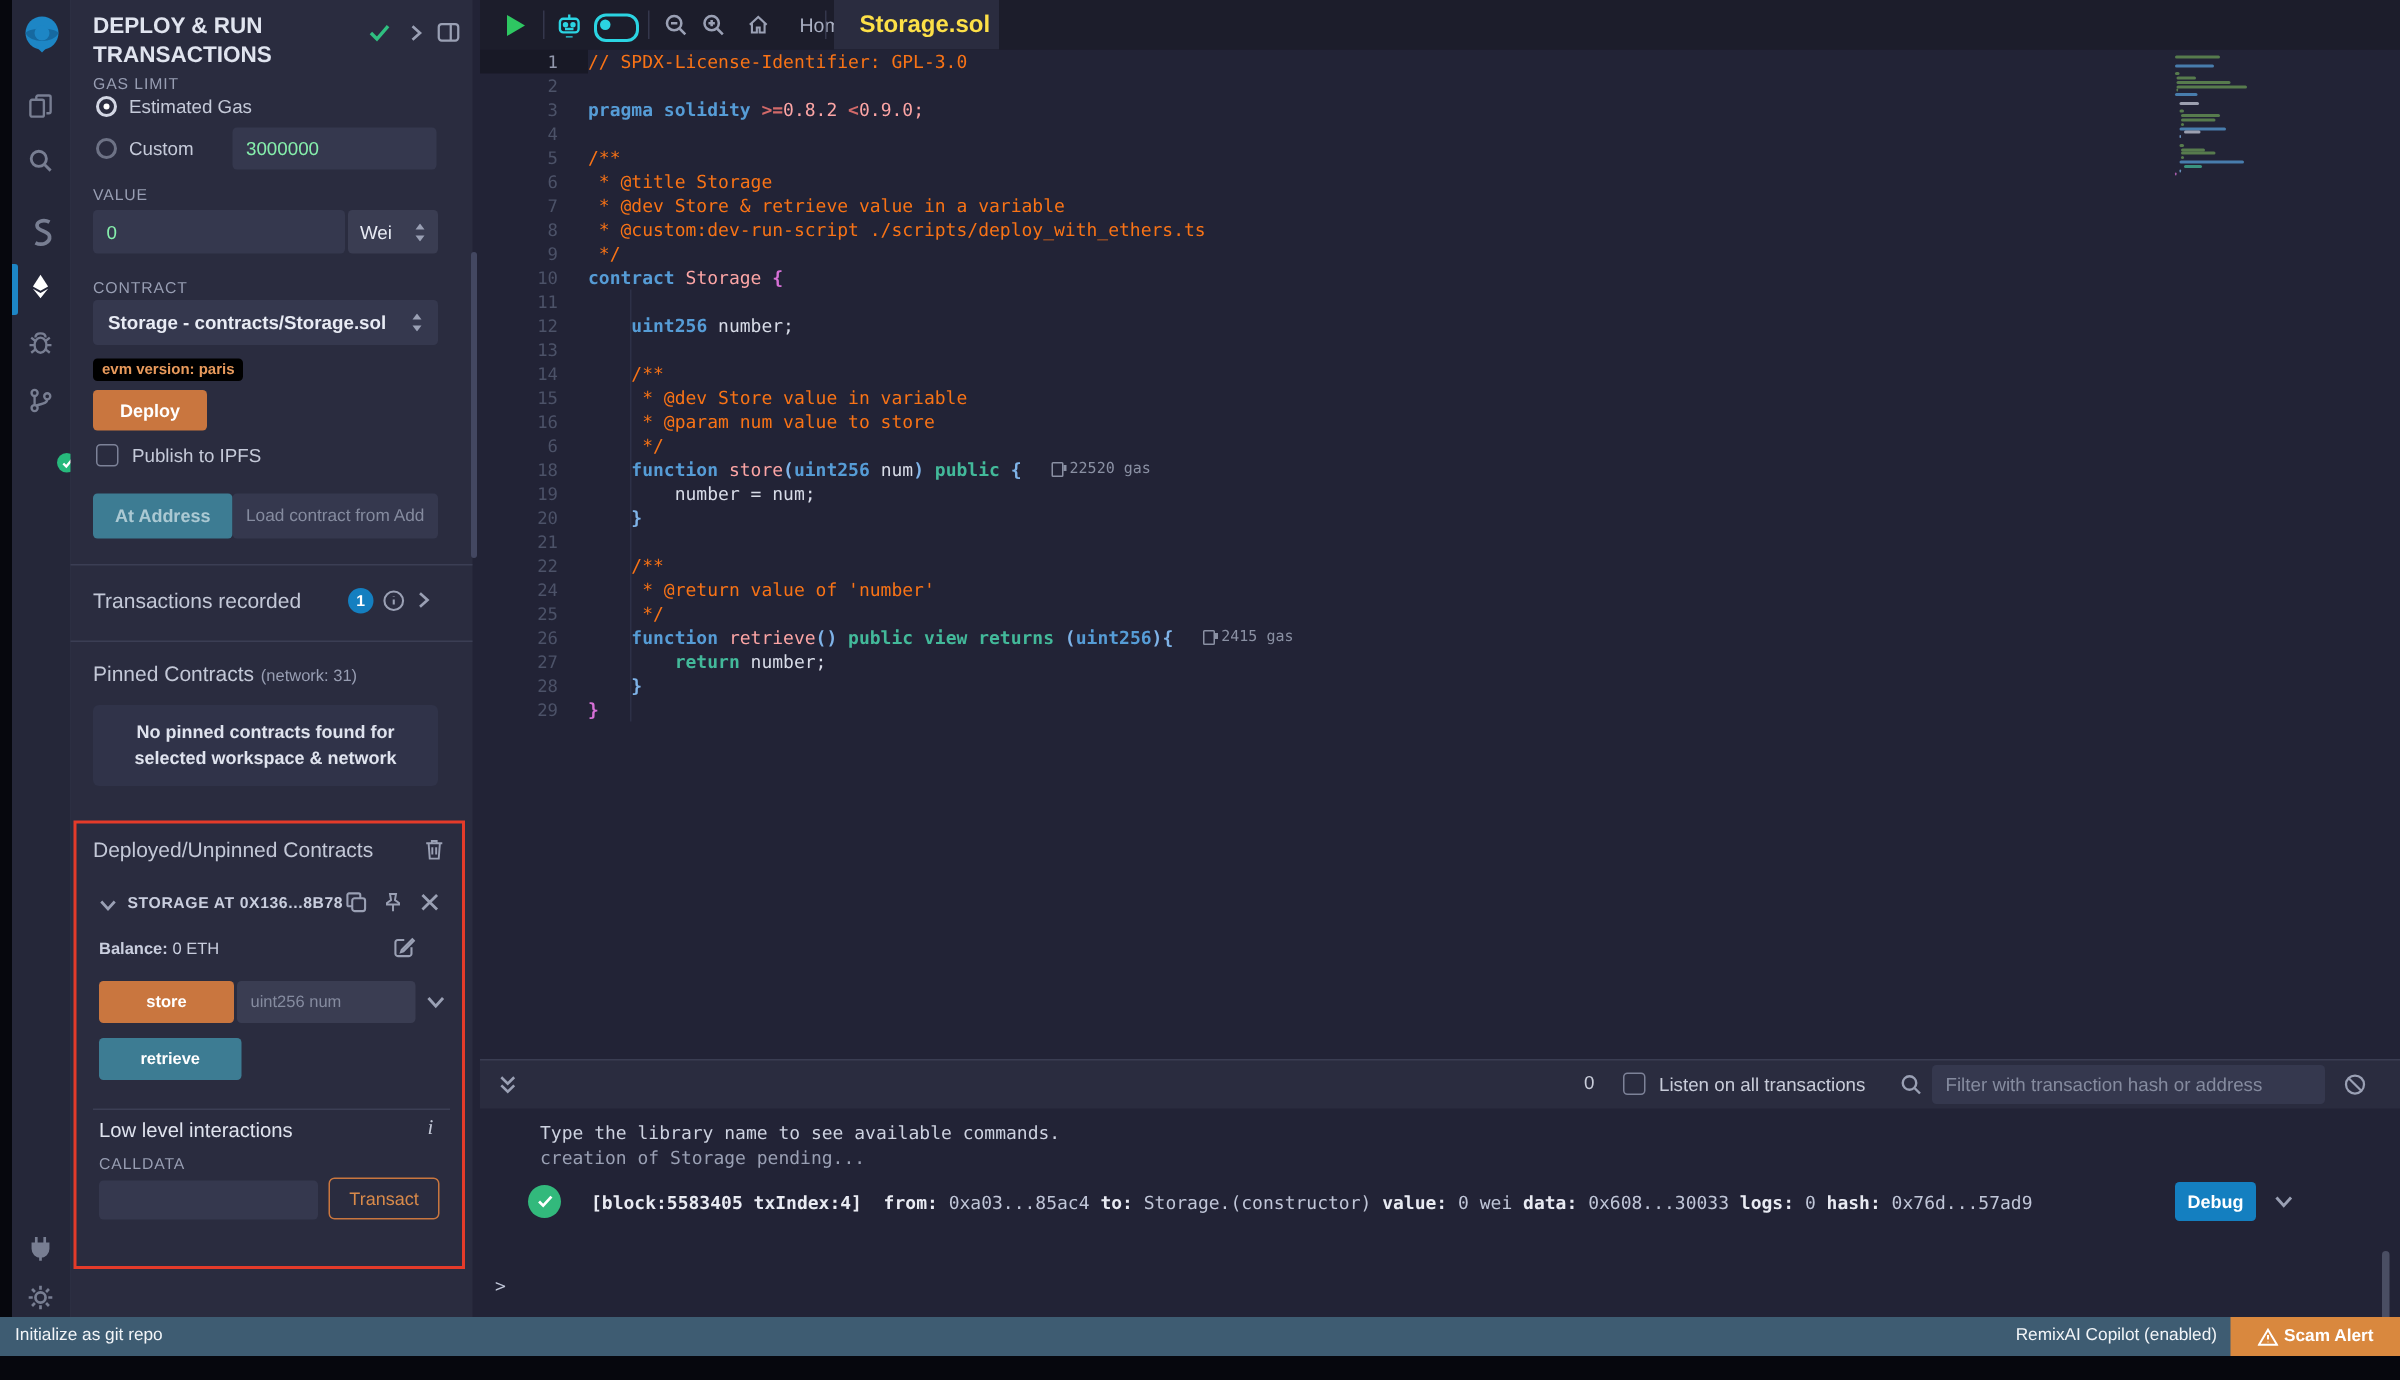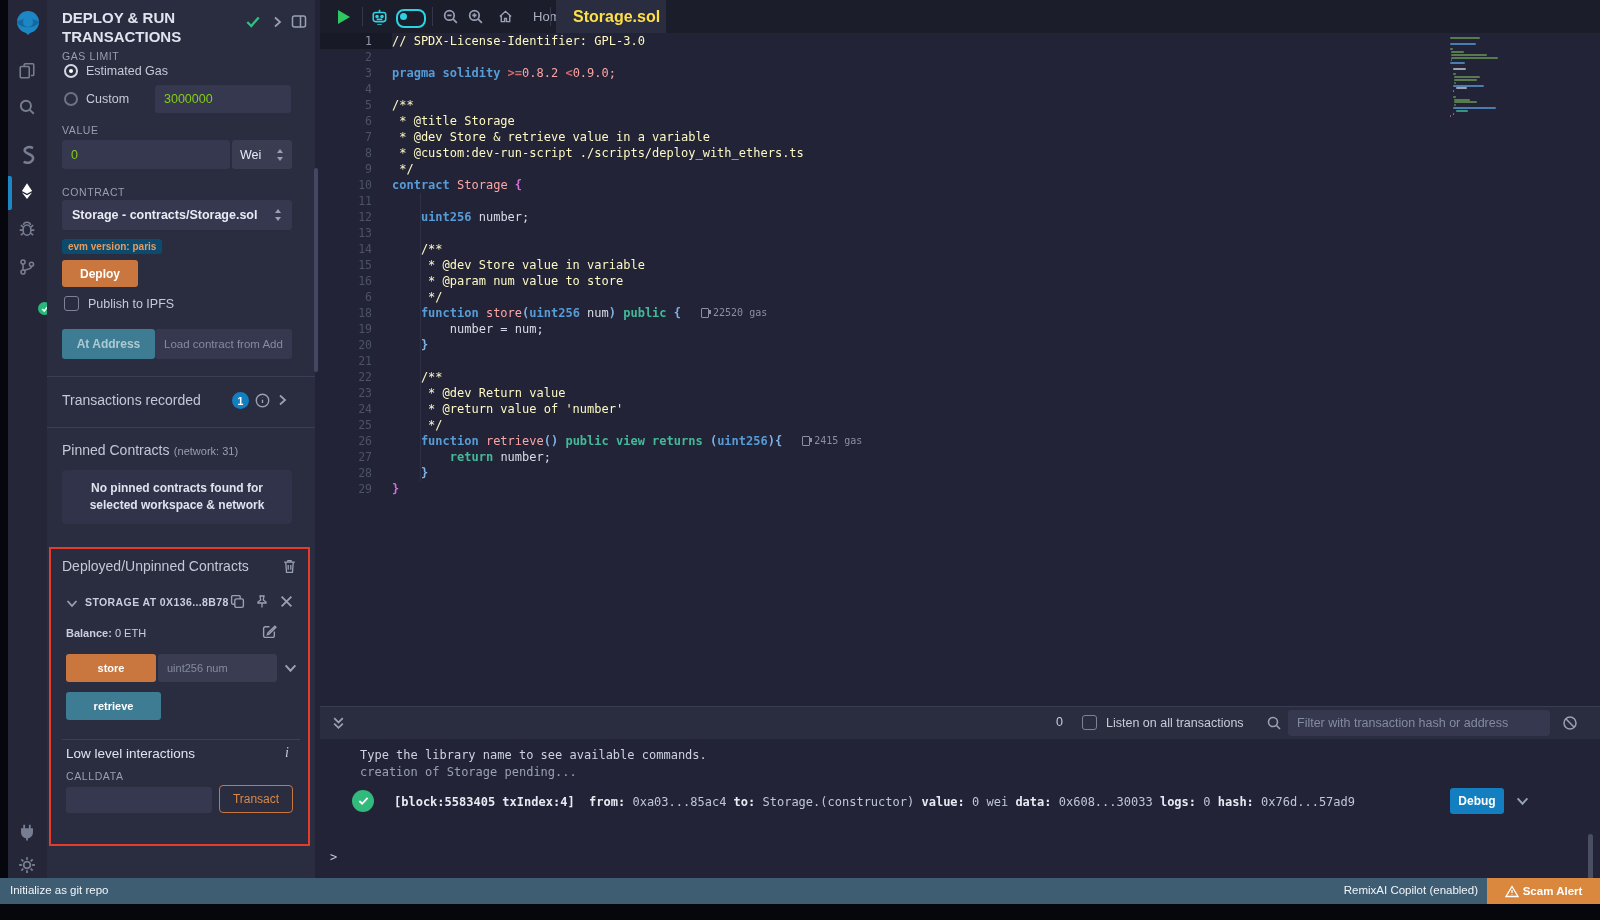--- a/index.html
+++ b/index.html
@@ -14,29 +14,29 @@
   .rail .ric{position:absolute;left:10px;color:#787e92;}
   .active-bar{position:absolute;left:0;top:176px;width:4px;height:34px;background:#1d86c5;border-radius:0 2px 2px 0;}
   .cbadge{position:absolute;left:20px;top:157px;width:13px;height:13px;border-radius:50%;background:#27b97c;
           display:flex;align-items:center;justify-content:center;}
 
   
   .sidepanel{left:47px;top:0;width:268px;height:878px;background:#2a2c3f;}
   .sp-title{left:15px;top:8px;width:200px;font-size:15px;font-weight:bold;line-height:19px;color:#e0e4ef;}
   .lbl{font-size:10.5px;letter-spacing:.6px;color:#989eb3;}
   .txt{font-size:12.5px;color:#c5cad9;}
-  .inp{background:#35384e;border:none;border-radius:3px;color:#84cc16;font-size:12.5px;
+  .inp{background:#35384e;border:none;border-radius:3px;color:#86efac;font-size:12.5px;
        font-family:"Liberation Sans",sans-serif;padding:0 9px;outline:none;box-sizing:border-box;}
   .inp::placeholder{color:#858b9f;}
   .radio{width:14px;height:14px;border-radius:50%;box-sizing:border-box;}
   .radio.sel{border:2px solid #d3d7e4;position:relative;}
   .radio.sel:after{content:"";position:absolute;left:3px;top:3px;width:4px;height:4px;border-radius:50%;background:#fff;}
   .radio.un{border:2px solid #6d7285;}
   .hr{left:0;width:268px;height:1px;background:#3b3e54;}
-  .badge-evm{display:inline-block;background:#0c4a6e;color:#e89a5c;font-size:10px;font-weight:bold;
+  .badge-evm{display:inline-block;background:#000000;color:#e89a5c;font-size:10px;font-weight:bold;
              padding:2px 6px;border-radius:3px;}
   .btn-orange{background:#c9763f;color:#fff;border:none;border-radius:3px;font-weight:bold;
               font-size:12px;font-family:"Liberation Sans",sans-serif;cursor:pointer;}
   .btn-teal{background:#3d7c93;color:#fff;border:none;border-radius:3px;font-weight:bold;
             font-size:12px;font-family:"Liberation Sans",sans-serif;cursor:pointer;}
   .chk{width:15px;height:15px;border:1.5px solid #7d8298;border-radius:3px;box-sizing:border-box;background:transparent;}
   .count-badge{width:17px;height:17px;border-radius:50%;background:#147fc0;color:#fff;font-size:10.5px;
                font-weight:bold;display:flex;align-items:center;justify-content:center;}
   .pin-box{background:#303349;border-radius:4px;display:flex;align-items:center;justify-content:center;
            text-align:center;font-size:12px;font-weight:bold;color:#dfe3ee;line-height:17px;}
@@ -53,21 +53,21 @@
   .toggle .dot{position:absolute;left:2px;top:2px;width:7px;height:7px;border-radius:50%;background:#2bd4e2;}
   .tab{position:absolute;left:236px;top:0;width:110px;height:33px;background:#2a2c3f;display:flex;
        align-items:center;gap:7px;padding:0 10px;box-sizing:border-box;cursor:pointer;}
   .tab-label{font-size:16px;font-weight:bold;color:#fde047;}
   .home-lbl{font-size:13px;color:#aab0c3;}
   .code-area{left:320px;top:33px;right:0;height:673px;background:#222336;overflow:hidden;}
   .code-line{height:16px;line-height:16px;display:flex;white-space:pre;
              font-family:"DejaVu Sans Mono",monospace;font-size:12px;}
   .ln{width:52px;text-align:right;padding-right:20px;color:#4c5268;flex:none;font-size:11.5px;}
   .code-line.first .ln{background:#181926;color:#9298ac;}
-  .tok-com{color:#fef9c3;}
+  .tok-com{color:#f97316;}
   .tok-kw{color:#569CD6;font-weight:bold;}
   .tok-tl{color:#43b99a;font-weight:bold;}
   .tok-op{color:#d16969;font-weight:bold;}
   .tok-pl{color:#d8dce8;}
   .tok-fn{color:#fca5a5;font-weight:normal;}
   .tok-b1{color:#D670D6;font-weight:bold;}
   .tok-b2{color:#7fb3e8;font-weight:bold;}
   .gas{display:inline-flex;align-items:center;margin-left:20px;color:#8a90a3;font-size:10px;
        font-family:"DejaVu Sans Mono",monospace;gap:4px;}
   .gas-ic{display:inline-block;width:6px;height:8px;border:1px solid #8a90a3;border-radius:1px;position:relative;}
@@ -383,21 +383,20 @@
         <div class="code-line"><span class="ln">13</span></div>
         <div class="code-line"><span class="ln">14</span><span class="tok-com">    /**</span></div>
         <div class="code-line"><span class="ln">15</span><span class="tok-com">     * @dev Store value in variable</span></div>
         <div class="code-line"><span class="ln">16</span><span class="tok-com">     * @param num value to store</span></div>
         <div class="code-line"><span class="ln">6</span><span class="tok-com">     */</span></div>
         <div class="code-line"><span class="ln">18</span><span class="tok-kw">    function </span><span class="tok-fn">store</span><span class="tok-b2">(</span><span class="tok-kw">uint256</span><span class="tok-pl"> num</span><span class="tok-b2">) </span><span class="tok-tl">public </span><span class="tok-b2">{</span><span class="gas"><span class="gas-ic"></span><span>22520 gas</span></span></div>
         <div class="code-line"><span class="ln">19</span><span class="tok-pl">        number = num;</span></div>
         <div class="code-line"><span class="ln">20</span><span class="tok-b2">    }</span></div>
         <div class="code-line"><span class="ln">21</span></div>
         <div class="code-line"><span class="ln">22</span><span class="tok-com">    /**</span></div>
-        <div class="code-line"><span class="ln">23</span><span class="tok-com">     * @dev Return value</span></div>
         <div class="code-line"><span class="ln">24</span><span class="tok-com">     * @return value of 'number'</span></div>
         <div class="code-line"><span class="ln">25</span><span class="tok-com">     */</span></div>
         <div class="code-line"><span class="ln">26</span><span class="tok-kw">    function </span><span class="tok-fn">retrieve</span><span class="tok-b2">() </span><span class="tok-tl">public view returns </span><span class="tok-b2">(</span><span class="tok-kw">uint256</span><span class="tok-b2">){</span><span class="gas"><span class="gas-ic"></span><span>2415 gas</span></span></div>
         <div class="code-line"><span class="ln">27</span><span class="tok-tl">        return </span><span class="tok-pl">number;</span></div>
         <div class="code-line"><span class="ln">28</span><span class="tok-b2">    }</span></div>
         <div class="code-line"><span class="ln">29</span><span class="tok-b1">}</span></div>
       </div>
     <div class="abs minimap">
         <div class="mm-bar" style="top: 4px; left: 2px; width: 29.75px; background: rgb(106, 153, 85);"></div>
         <div class="mm-bar" style="top: 9.6px; left: 2px; width: 26.35px; background: rgb(86, 156, 214);"></div>

